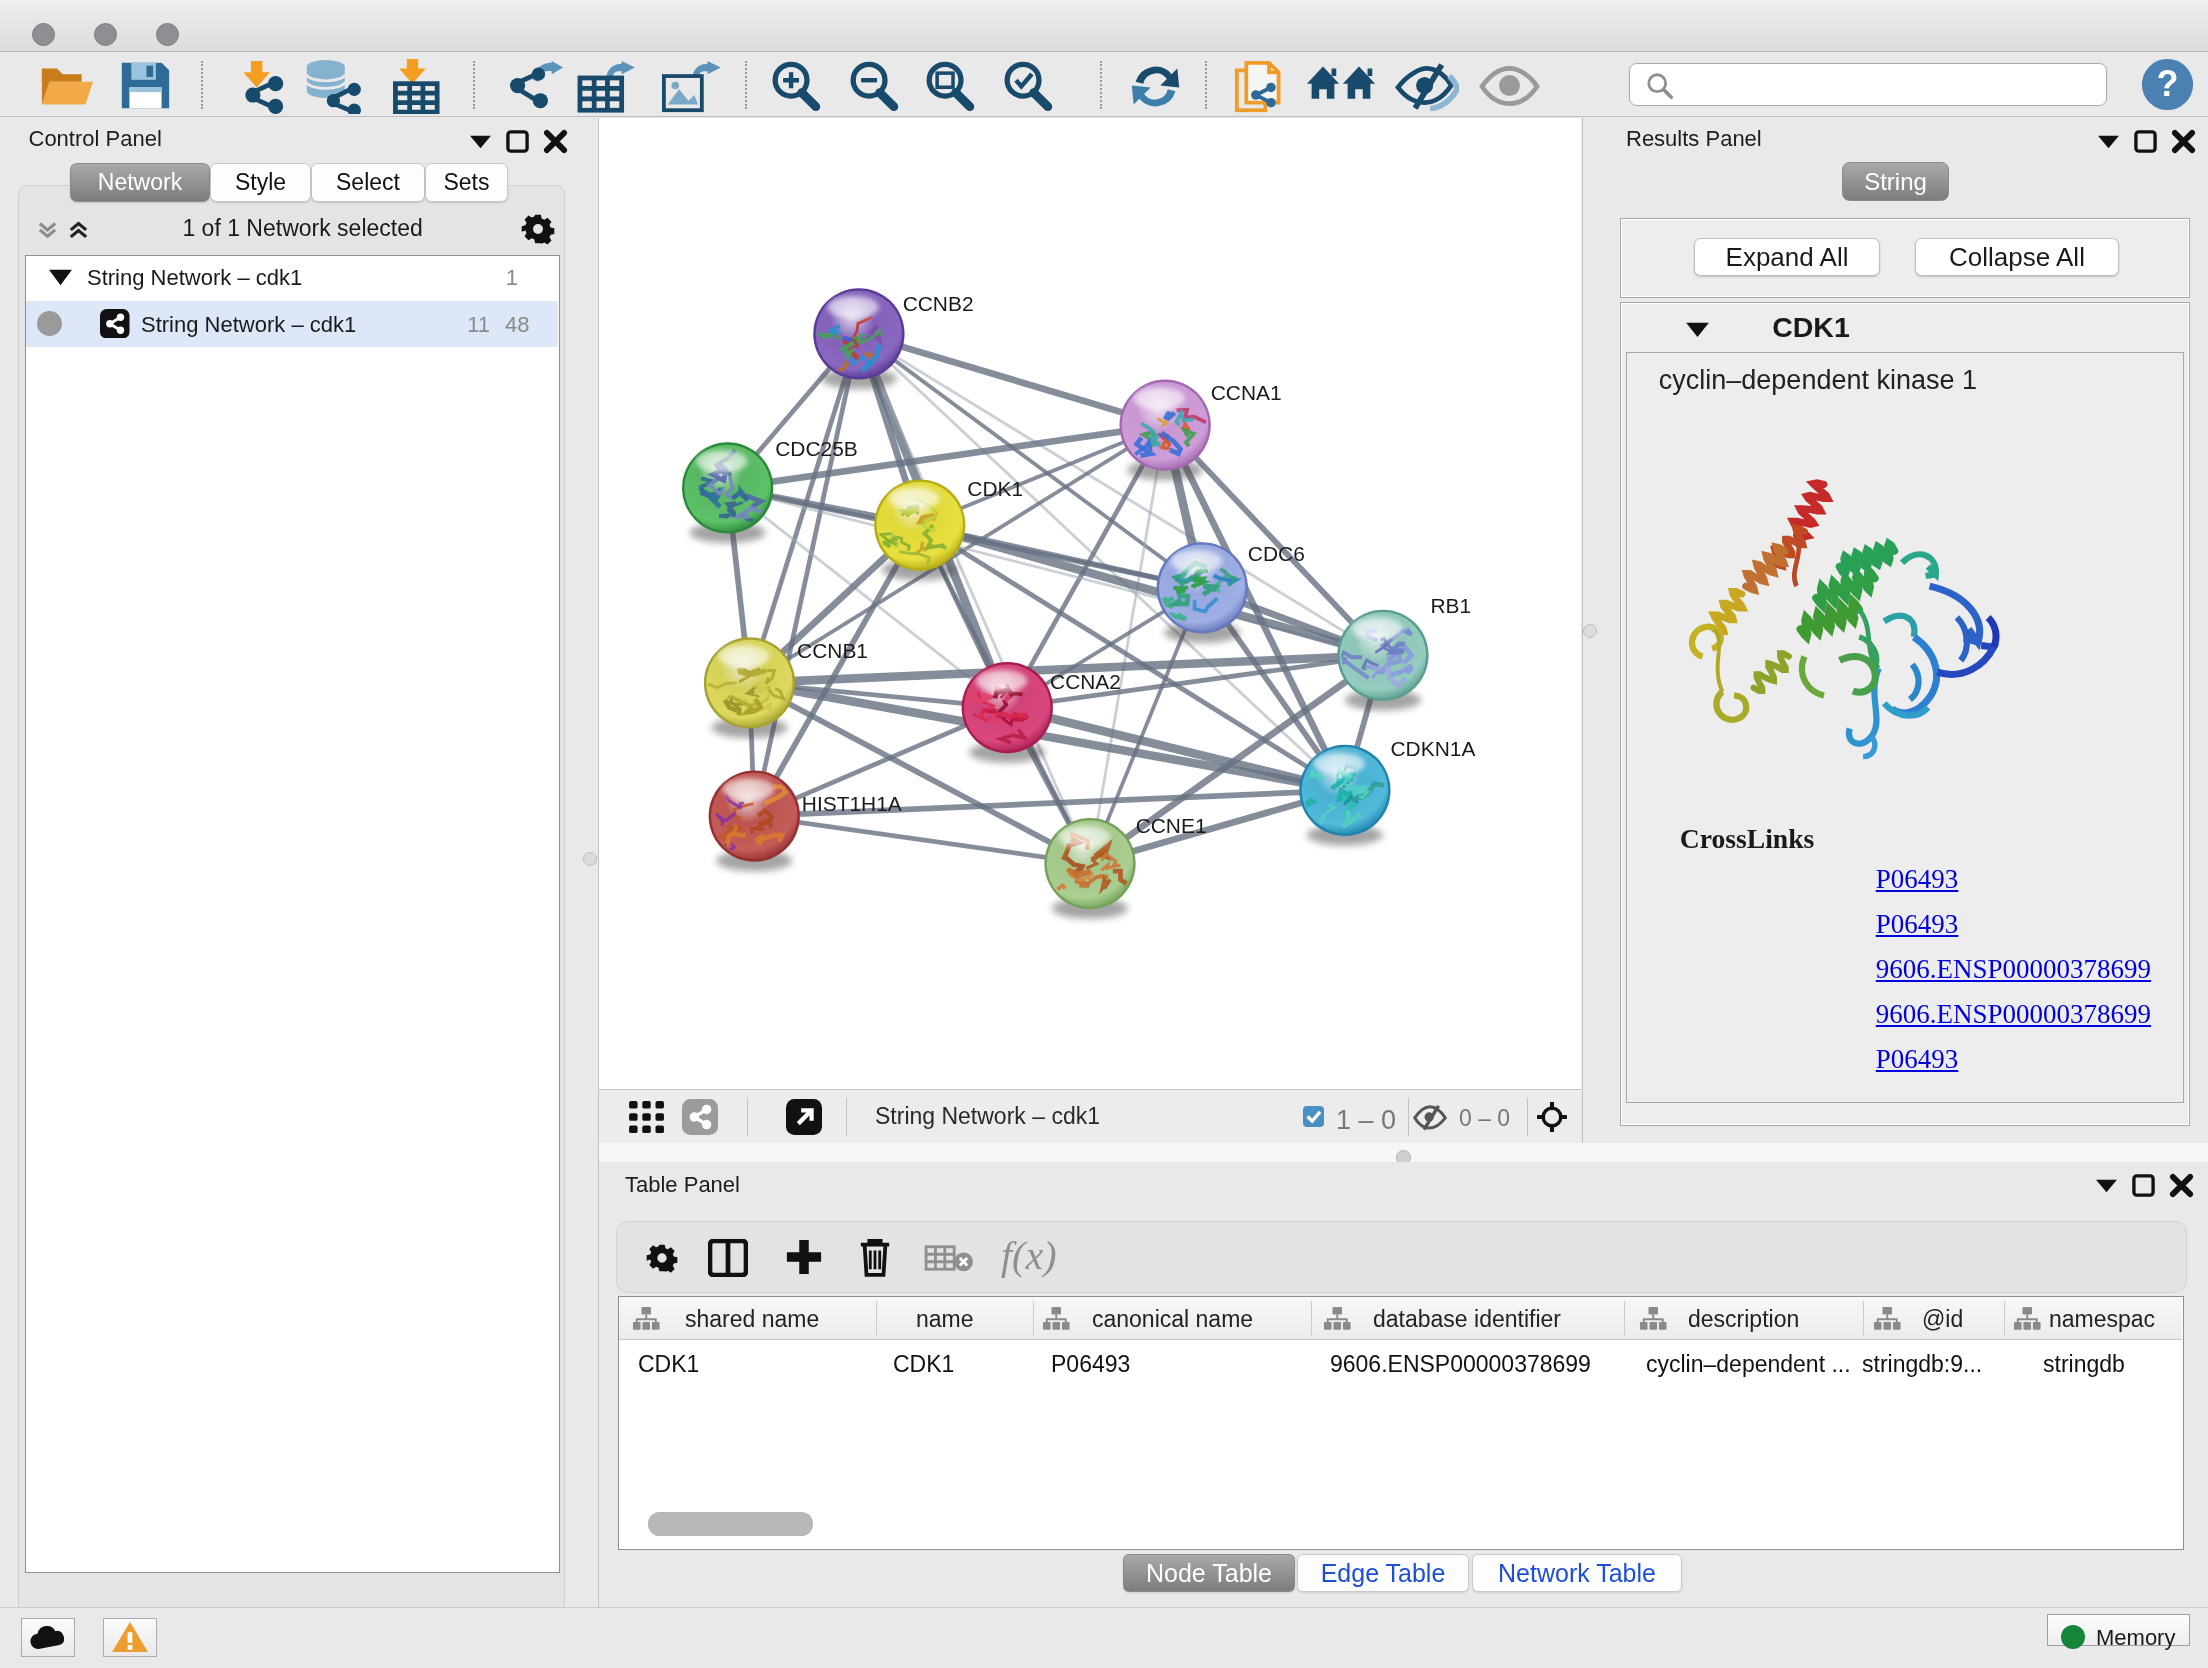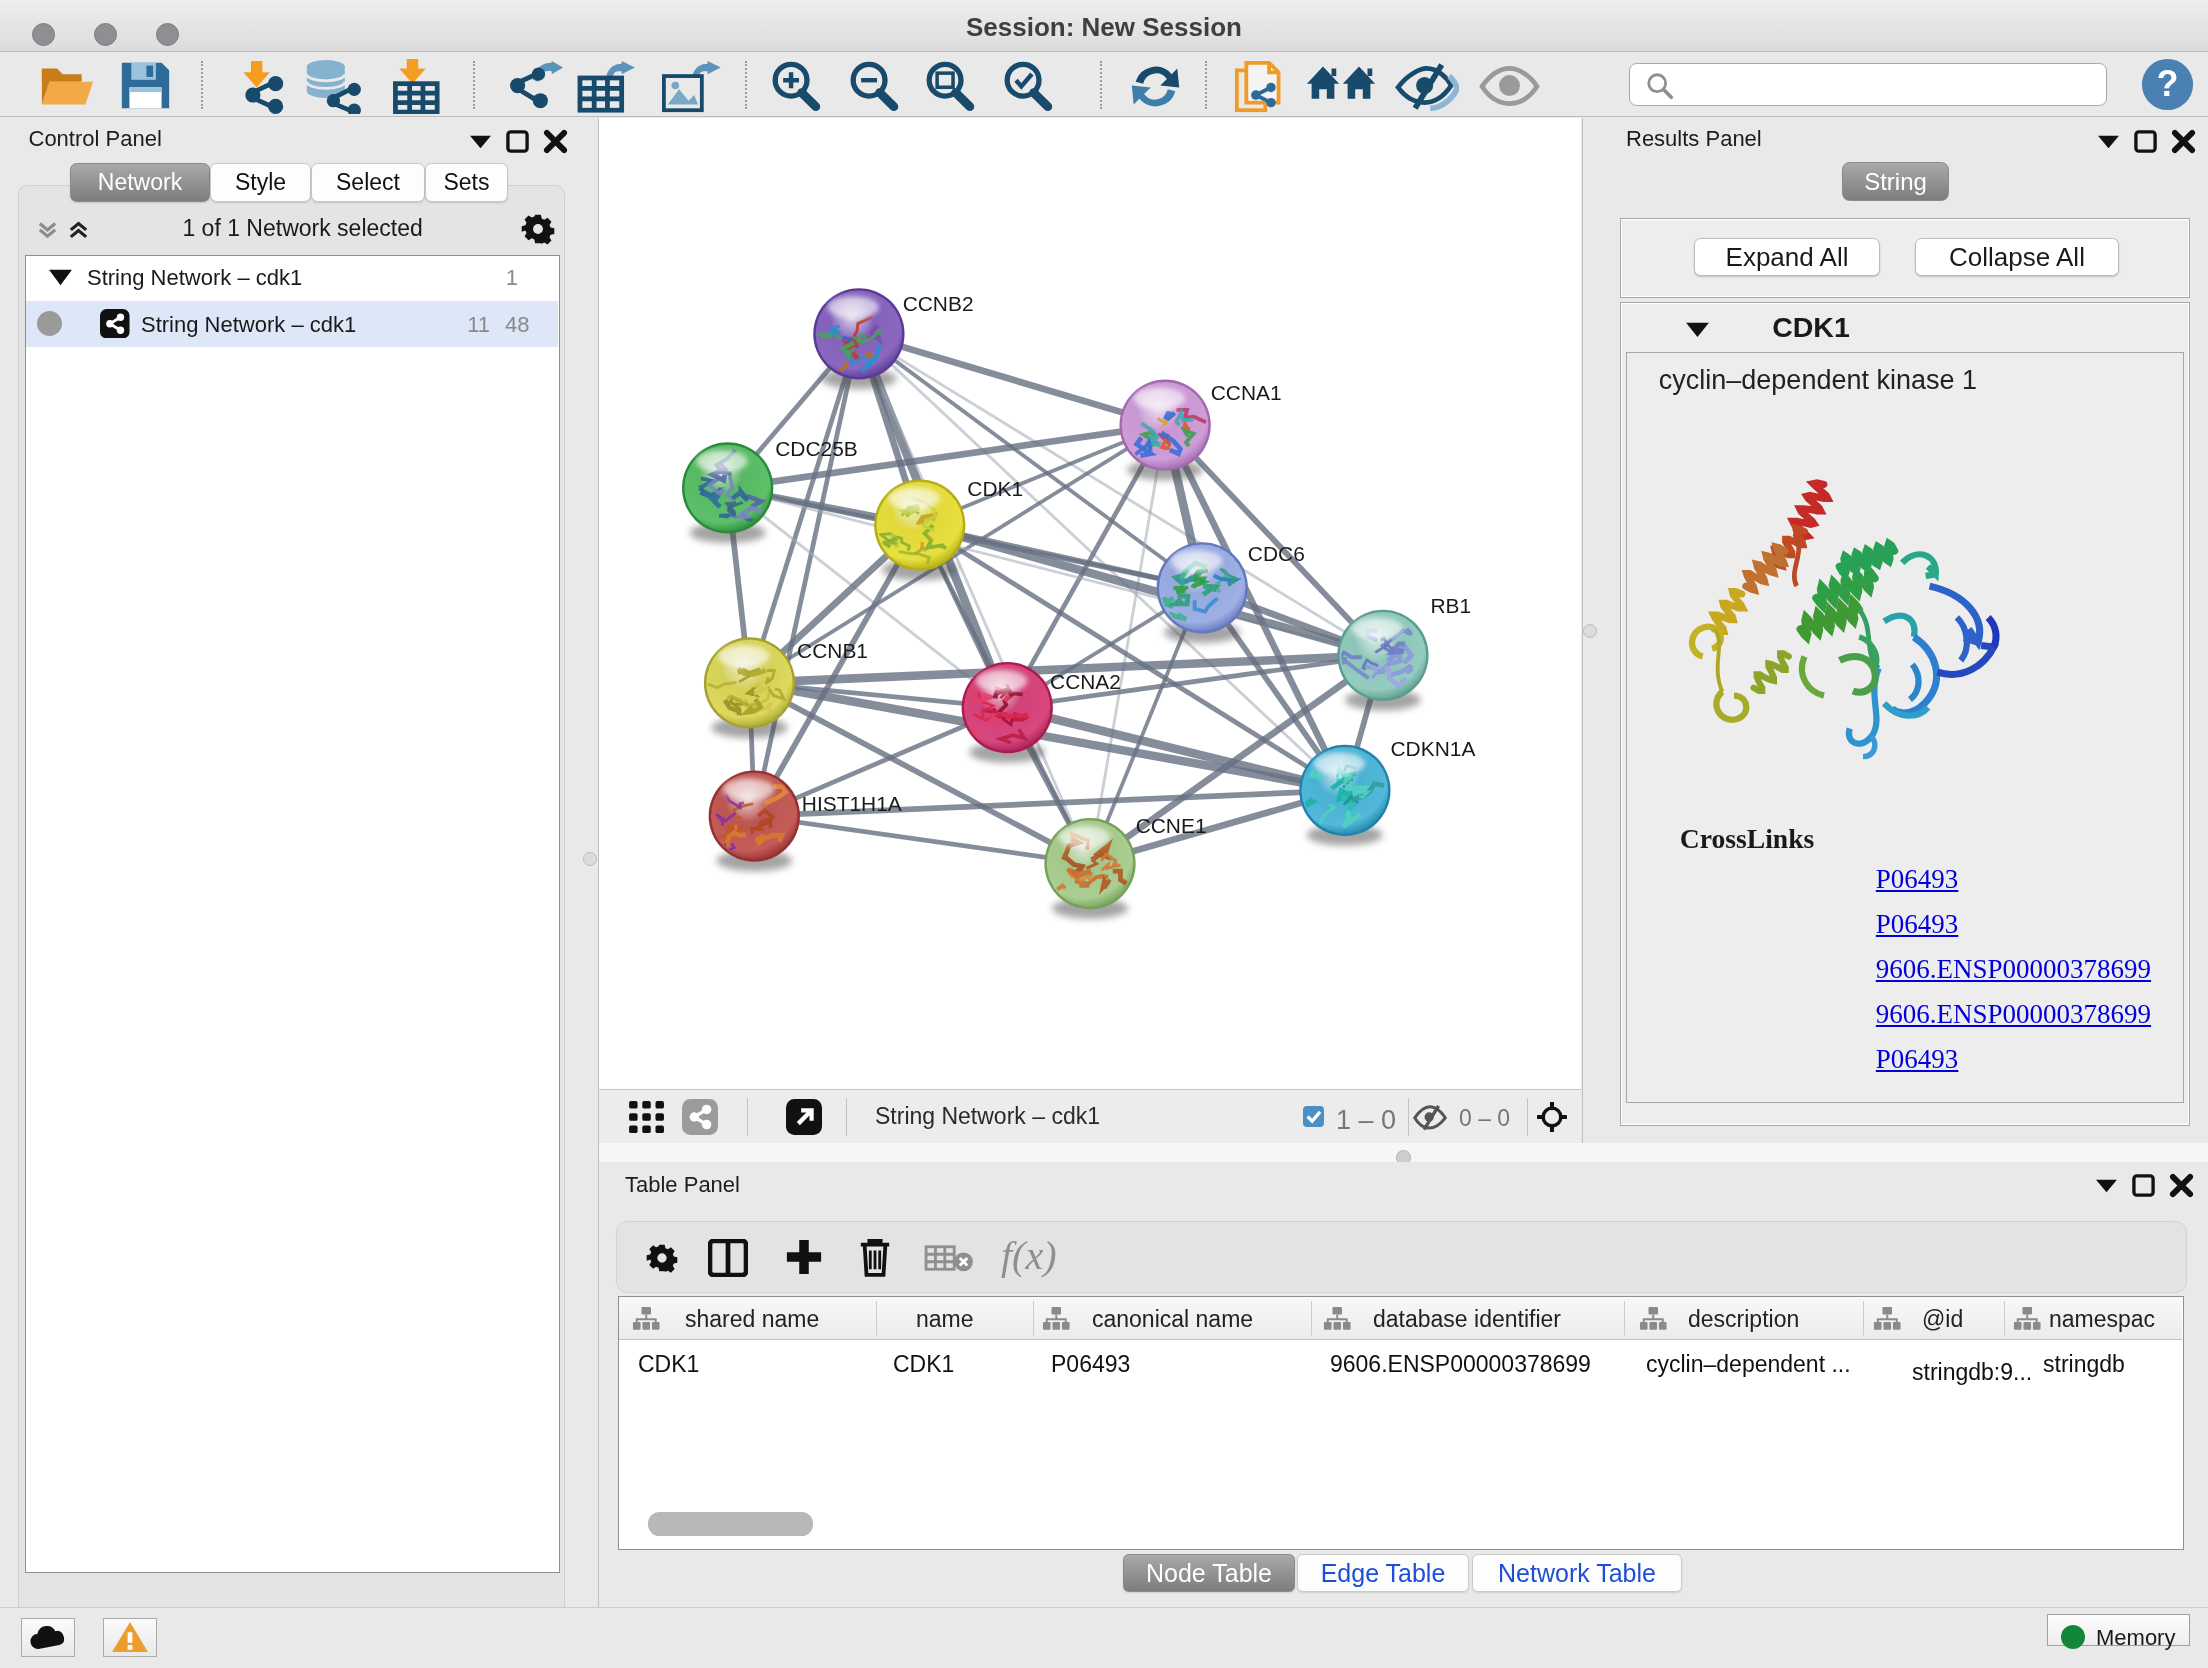--- a/index.html
+++ b/index.html
@@ -60,21 +60,20 @@
   .treeic { position:absolute; top:7.6px; }
   .hcell { position:absolute; top:8.6px; font-size:23px; color:#222; }
   .dcell { position:absolute; top:54px; font-size:23px; color:#111; }
 </style>
 </head>
 <body>
 <div class="abs" id="titlebar">
   <div class="tl" style="left:32px;"></div>
   <div class="tl" style="left:94px;"></div>
   <div class="tl" style="left:156px;"></div>
-  <div id="title">Session: New Session</div>
 </div>
 <div class="abs" id="toolbar">
 
   <svg class="tbi" style="left:38px" width="57" height="53" viewBox="0 0 60 56">
     <path d="M4 10 h16 l6 6 h20 v8 h-42 z" fill="#c87d1a"></path>
     <path d="M4 48 L12 24 h46 L50 48 z" fill="#f2a948"></path>
     <path d="M4 48 L4 12 l8 12" fill="#c87d1a"></path>
   </svg>
 
   <svg class="tbi" style="left:118px" width="55" height="53" viewBox="0 0 58 56">
@@ -890,21 +889,21 @@
           <rect x="21" y="18" width="8" height="8" rx="1"></rect>
           <path d="M15 10 v5 M5 18 v-3 h20 v3" stroke="#8a8a8a" stroke-width="2" fill="none"></path>
         </g>
       </svg>
     <div class="hcell" style="left:1430px;">namespac</div>
     <div class="dcell" style="left:19px;">CDK1</div>
     <div class="dcell" style="left:274px;">CDK1</div>
     <div class="dcell" style="left:432px;">P06493</div>
     <div class="dcell" style="left:711px;">9606.ENSP00000378699</div>
     <div class="dcell" style="left:1027px;">cyclin–dependent ...</div>
-    <div class="dcell" style="left:1293px;margin-top:8px;">stringdb:9...</div>
+    <div class="dcell" style="left:1243px;">stringdb:9...</div>
     <div class="dcell" style="left:1424px;">stringdb</div>
   </div>
   <div style="position:absolute;left:49px;top:350px;width:165px;height:24px;background:#b8b8b8;border-radius:11.4px;"></div>
   <div class="btab tabsel2" style="left:524px;width:172px;">Node Table</div>
   <div class="btab" style="left:698px;width:172px;">Edge Table</div>
   <div class="btab" style="left:873px;width:210px;">Network Table</div>
 </div>
 <div class="abs" id="statusbar">
   <div class="sbtn" style="left:21px;">
     <svg width="38" height="27" viewBox="0 0 40 28">

